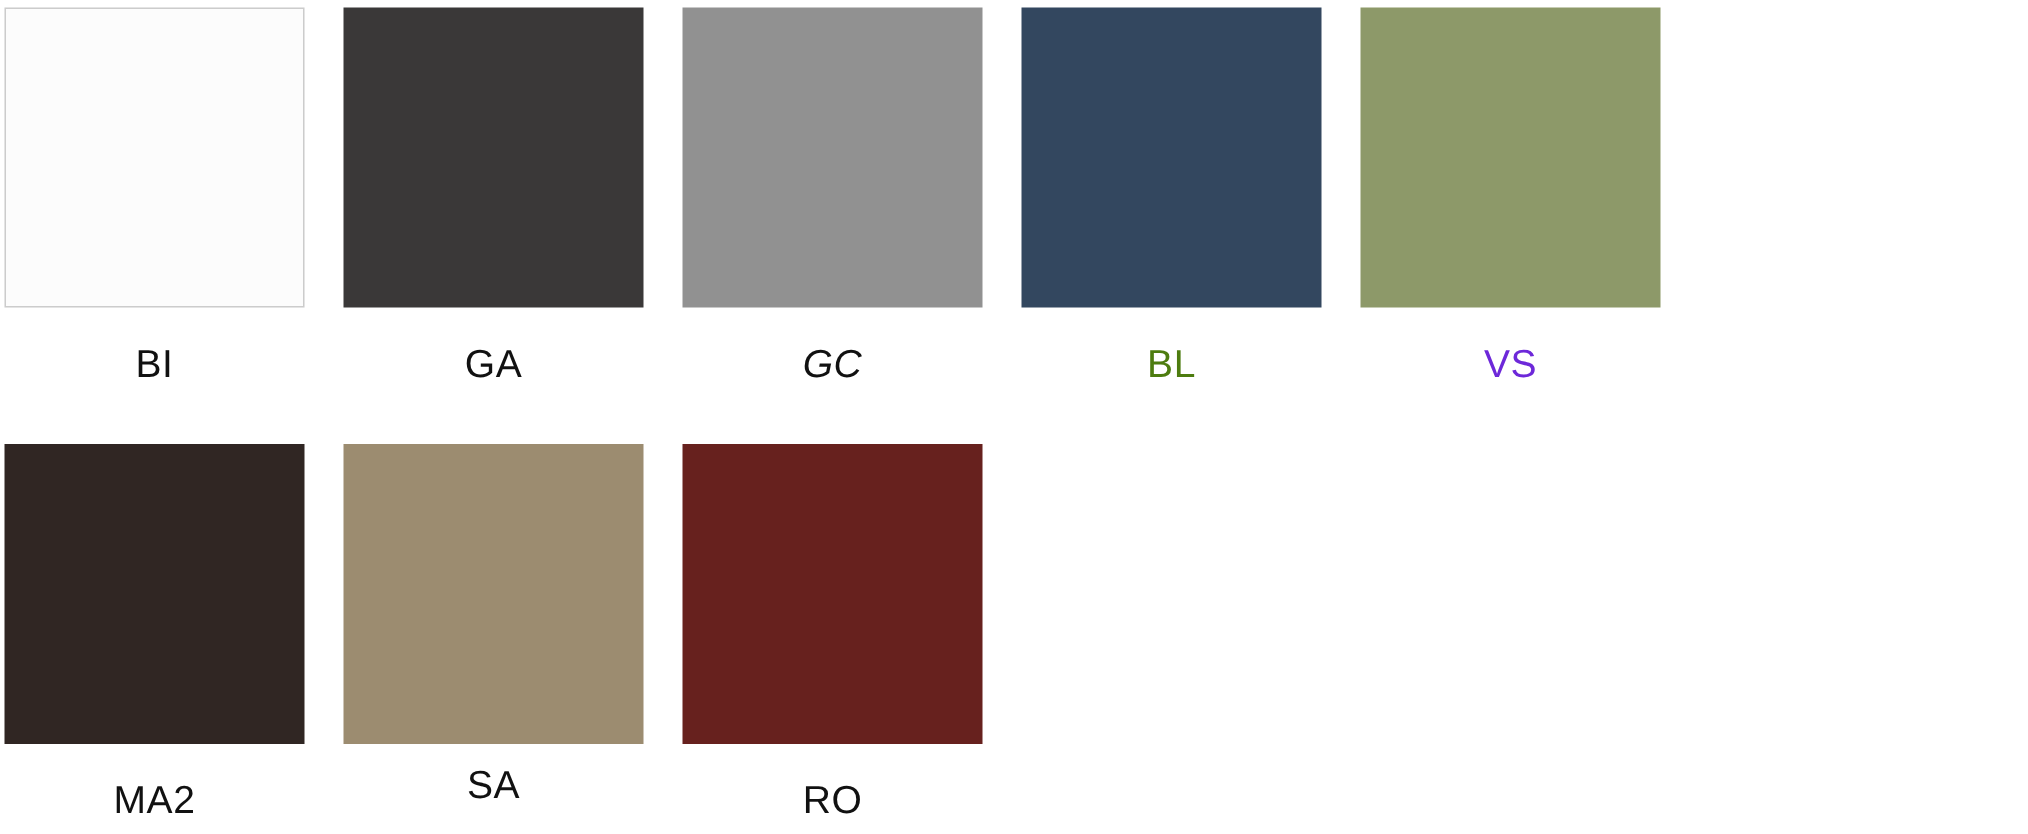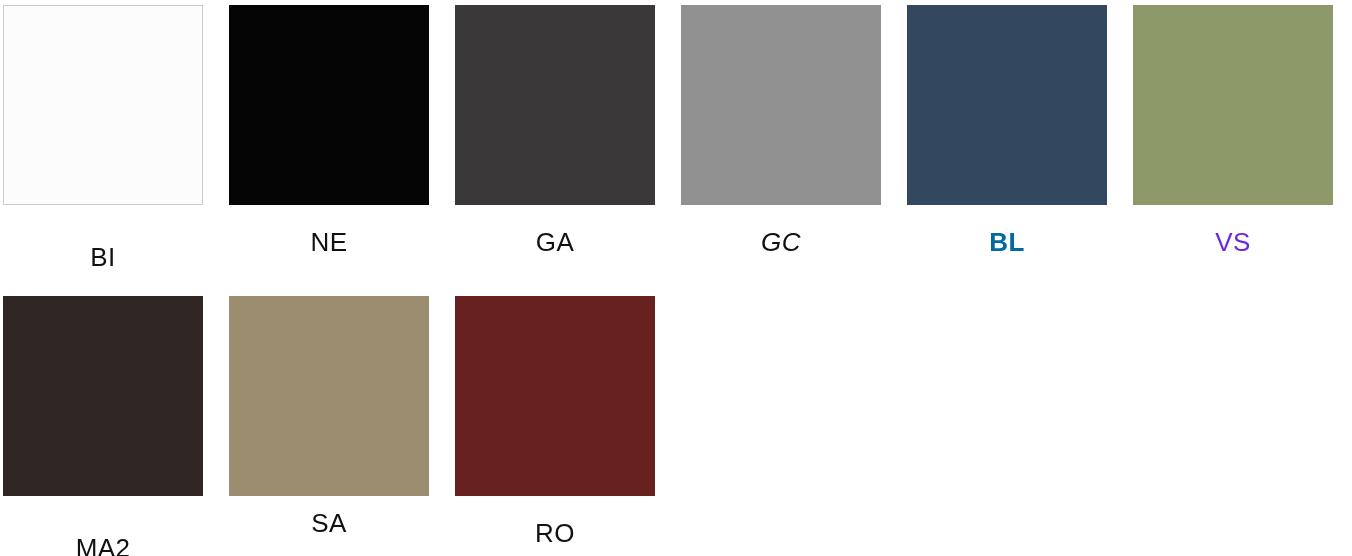--- a/index.html
+++ b/index.html
@@ -34,21 +34,20 @@
 
   .swatch-cell {
     width: 200px;
     margin-right: 26px;
     display: flex;
     flex-direction: column;
     align-items: center;
   }
   .swatch-cell:first-child {
     margin-left: 3px;
-    gap: 15px;
   }
   .swatch-chip {
     width: 200px;
     height: 200px;
     box-sizing: border-box;
     display: block;
   }
   .swatch-chip.bordered {
     border: 1px solid #cccccc;
   }
@@ -67,34 +66,30 @@
 <body style="background: rgb(255, 255, 255);">
 
 <div id="palette-grid">
 
   <div class="swatch-row" id="swatch-row-1">
       <div class="swatch-cell">
         <div class="swatch-chip bordered" style="background-color: rgb(252, 252, 252); border-color: rgb(204, 204, 204);"></div>
         <div class="swatch-label" style="color: rgb(17, 17, 17);">BI</div>
       </div>
       <div class="swatch-cell">
-        <div class="swatch-chip" style="background-color: rgb(5, 5, 5);"></div>
-        <div class="swatch-label" style="color: rgb(17, 17, 17);">NE</div>
-      </div>
-      <div class="swatch-cell">
         <div class="swatch-chip" style="background-color: rgb(58, 56, 56);"></div>
         <div class="swatch-label" style="color: rgb(17, 17, 17);">GA</div>
       </div>
       <div class="swatch-cell">
         <div class="swatch-chip" style="background-color: rgb(145, 145, 145);"></div>
         <div class="swatch-label" style="color: rgb(17, 17, 17); font-style: italic;">GC</div>
       </div>
       <div class="swatch-cell">
         <div class="swatch-chip" style="background-color: rgb(51, 71, 95);"></div>
-        <div class="swatch-label" style="color: #0369a1; font-weight: bold;">BL</div>
+        <div class="swatch-label" style="color: #4d7c0f;">BL</div>
       </div>
       <div class="swatch-cell">
         <div class="swatch-chip" style="background-color: rgb(141, 153, 105);"></div>
         <div class="swatch-label" style="color: #6d28d9;">VS</div>
       </div>
     </div>
   <div class="swatch-row" id="swatch-row-2">
       <div class="swatch-cell">
         <div class="swatch-chip" style="background-color: rgb(48, 38, 35);"></div>
         <div class="swatch-label" style="color: rgb(17, 17, 17);">MA2</div>

